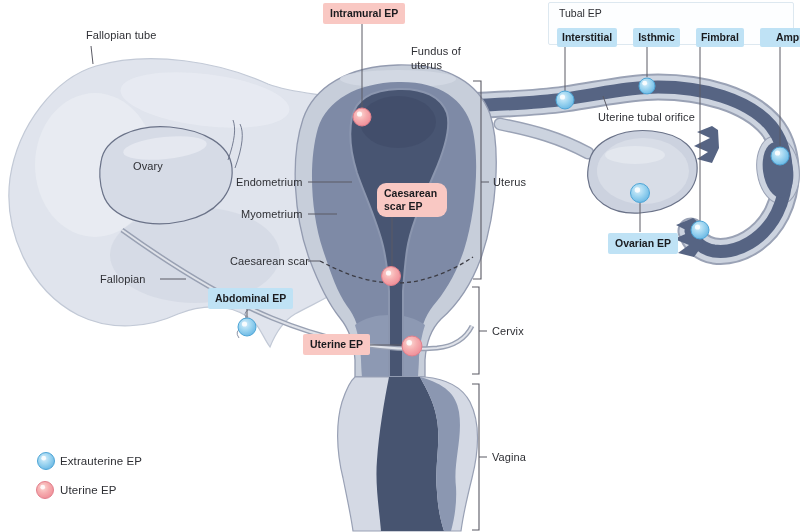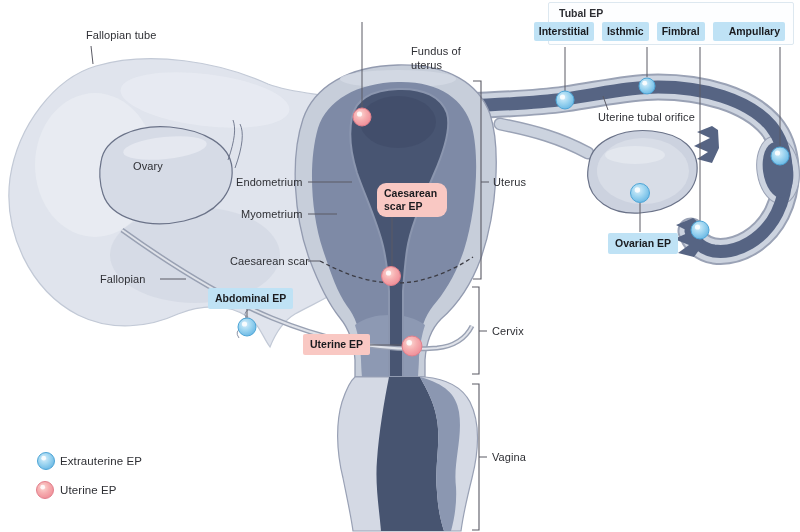--- a/index.html
+++ b/index.html
@@ -18,22 +18,22 @@
     padding:4px 7px;border-radius:2px;line-height:1.25;white-space:nowrap;
   }
   .badge.wrap{white-space:normal;}
   .badge-pink{background:#f9c8c3;}
   .badge-blue{background:#bfe2f5;}
   #tubal-box{
     position:absolute;left:548px;top:2px;width:246px;height:43px;
     background:#fdfeff;border:1px solid #dde8f0;border-radius:2px;
     box-sizing:border-box;padding:4px 8px 0 8px;
   }
-  #tubal-box .tubal-title{font-size:10.5px;color:#2e2f34;margin:0 0 3px 2px;font-weight:bold;}
-  #tubal-box .tubal-row{display:flex;gap:8px;justify-content:flex-end;}
+  #tubal-box .tubal-title{font-size:10.5px;color:#2e2f34;margin:0 0 9px 2px;}
+  #tubal-box .tubal-row{display:flex;gap:16px;}
   #tubal-box .badge{position:static;padding:3px 5px;}
   .legend-lbl{font-size:11.5px;color:#2e2f34;}
 </style>
 </head>
 <body>
 
 <div id="stage">
 
   <svg id="anatomy" width="800" height="532" viewBox="0 0 800 532">
     <defs>
@@ -189,20 +189,21 @@
   <div class="lbl" style="left:236px;top:176px">Endometrium</div>
   <div class="lbl" style="left:241px;top:208px">Myometrium</div>
   <div class="lbl" style="left:230px;top:255px">Caesarean scar</div>
   <div class="lbl" style="left:100px;top:273px">Fallopian</div>
   <div class="lbl wrap" style="left:411px;top:45px;width:58px">Fundus of uterus</div>
   <div class="lbl" style="left:493px;top:176px">Uterus</div>
   <div class="lbl" style="left:598px;top:111px">Uterine tubal orifice</div>
   <div class="lbl" style="left:492px;top:325px">Cervix</div>
   <div class="lbl" style="left:492px;top:451px">Vagina</div>
 
+  <div class="badge badge-pink" style="left: 323px; top: 3px; background: rgb(249, 200, 195);">Intramural EP</div>
   <div class="badge badge-pink wrap" style="left: 377px; top: 183px; width: 56px; background: rgb(249, 200, 195); border-radius: 9px;">Caesarean scar EP</div>
   <div class="badge badge-pink" style="left: 303px; top: 334px; background: rgb(249, 200, 195);">Uterine EP</div>
   <div class="badge badge-blue" style="left: 208px; top: 288px; background: rgb(191, 226, 245);">Abdominal EP</div>
   <div class="badge badge-blue" style="left: 608px; top: 233px; background: rgb(191, 226, 245);">Ovarian EP</div>
 
   <div id="tubal-box">
     <div class="tubal-title">Tubal EP</div>
     <div class="tubal-row">
       <span class="badge badge-blue" style="background: rgb(191, 226, 245);">Interstitial</span>
       <span class="badge badge-blue" style="background: rgb(191, 226, 245);">Isthmic</span>

